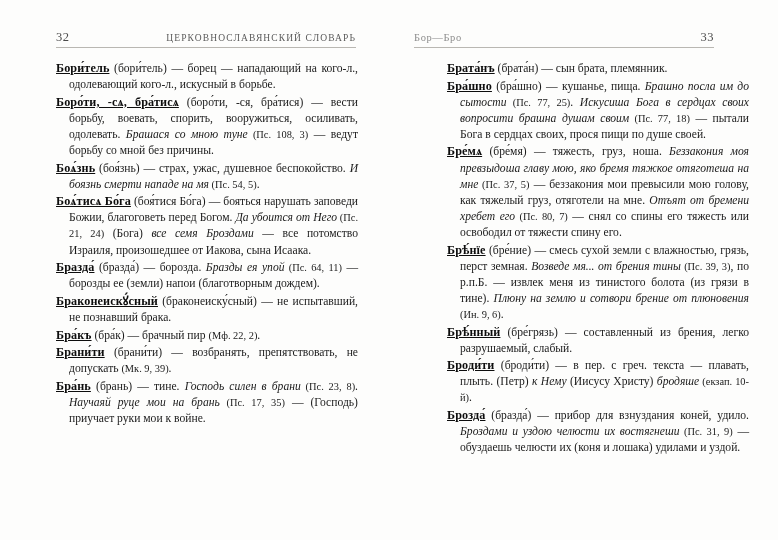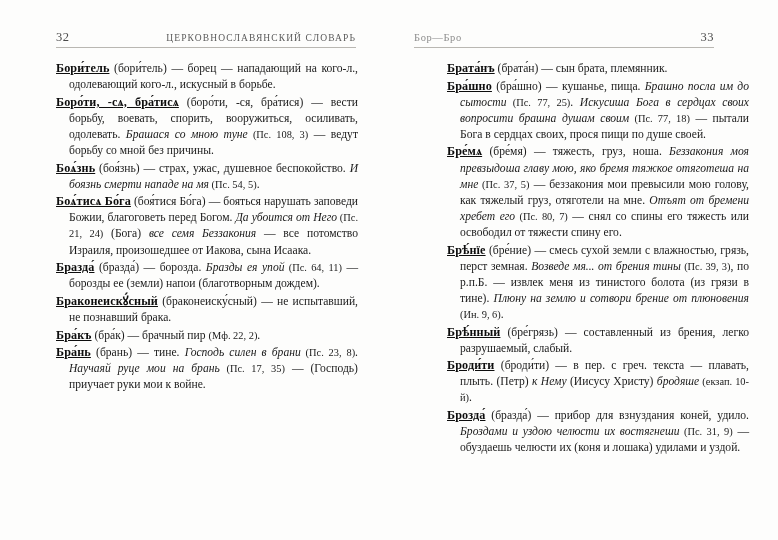--- a/index.html
+++ b/index.html
@@ -113,24 +113,25 @@
       <span class="running-title slav">Бор—Бро</span>
       <span class="folio">33</span>
     </div>
     <div class="rule"></div>
   </div>
 
   <div class="column left">
       <p class="entry"><span class="hw">Бори́тель</span><span class="tr"> (бори́тель)</span><span> — борец — нападающий на кого-л., одолевающий кого-л., искусный в борьбе.</span></p>
       <p class="entry"><span class="hw">Боро́ти, -сѧ, бра́тисѧ</span><span class="tr"> (боро́ти, -ся, бра́тися)</span><span> — вести борьбу, воевать, спорить, вооружиться, осиливать, одолевать. </span><span class="q">Брашася со мною туне</span><span class="ref"> (Пс. 108, 3)</span><span> — ведут борьбу со мной без причины.</span></p>
       <p class="entry"><span class="hw">Боѧ́знь</span><span class="tr"> (боя́знь)</span><span> — страх, ужас, душевное беспокойство. </span><span class="q">И боязнь смерти нападе на мя</span><span class="ref"> (Пс. 54, 5)</span><span>.</span></p>
-      <p class="entry"><span class="hw">Боѧ́тисѧ Бо́га</span><span class="tr"> (боя́тися Бо́га)</span><span> — бояться нарушать заповеди Божии, благоговеть перед Богом. </span><span class="q">Да убоится от Него</span><span class="ref"> (Пс. 21, 24)</span><span> (Бога) </span><span class="q">все семя Беззакония</span><span> — все потомство Израиля, произошедшее от Иакова, сына Исаака.</span></p>
+      <p class="entry"><span class="hw">Боѧ́тисѧ Бо́га</span><span class="tr"> (боя́тися Бо́га)</span><span> — бояться нарушать заповеди Божии, благоговеть перед Богом. </span><span class="q">Да убоится от Него</span><span class="ref"> (Пс. 21, 24)</span><span> (Бога) </span><span class="q">все семя Броздами</span><span> — все потомство Израиля, произошедшее от Иакова, сына Исаака.</span></p>
       <p class="entry"><span class="hw">Бразда́</span><span class="tr"> (бразда́)</span><span> — борозда. </span><span class="q">Бразды ея упой</span><span class="ref"> (Пс. 64, 11)</span><span> — борозды ее (земли) напои (благотворным дождем).</span></p>
       <p class="entry"><span class="hw">Браконеискꙋ́сный</span><span class="tr"> (браконеиску́сный)</span><span> — не испытавший, не познавший брака.</span></p>
       <p class="entry"><span class="hw">Бра́къ</span><span class="tr"> (бра́к)</span><span> — брачный пир </span><span class="ref">(Мф. 22, 2)</span><span>.</span></p>
+      <p class="entry"><span class="hw">Брани́ти</span><span class="tr"> (брани́ти)</span><span> — возбранять, препятствовать, не допускать </span><span class="ref">(Мк. 9, 39)</span><span>.</span></p>
       <p class="entry"><span class="hw">Бра́нь</span><span class="tr"> (брань)</span><span> — тине. </span><span class="q">Господь силен в брани</span><span class="ref"> (Пс. 23, 8)</span><span>. </span><span class="q">Научаяй руце мои на брань</span><span class="ref"> (Пс. 17, 35)</span><span> — (Господь) приучает руки мои к войне.</span></p>
     </div>
 
   <div class="column right">
       <p class="entry"><span class="hw">Брата́нъ</span><span class="tr"> (брата́н)</span><span> — сын брата, племянник.</span></p>
       <p class="entry"><span class="hw">Бра́шно</span><span class="tr"> (бра́шно)</span><span> — кушанье, пища. </span><span class="q">Брашно посла им до сытости</span><span class="ref"> (Пс. 77, 25)</span><span>. </span><span class="q">Искусиша Бога в сердцах своих вопросити брашна душам своим</span><span class="ref"> (Пс. 77, 18)</span><span> — пытали Бога в сердцах своих, прося пищи по душе своей.</span></p>
       <p class="entry"><span class="hw">Бре́мѧ</span><span class="tr"> (бре́мя)</span><span> — тяжесть, груз, ноша. </span><span class="q">Беззакония моя превзыдоша главу мою, яко бремя тяжкое отяготеша на мне</span><span class="ref"> (Пс. 37, 5)</span><span> — беззакония мои превысили мою голову, как тяжелый груз, отяготели на мне. </span><span class="q">Отъят от бремени хребет его</span><span class="ref"> (Пс. 80, 7)</span><span> — снял со спины его тяжесть или освободил от тяжести спину его.</span></p>
       <p class="entry"><span class="hw">Брѣ́нїе</span><span class="tr"> (бре́ние)</span><span> — смесь сухой земли с влажностью, грязь, перст земная. </span><span class="q">Возведе мя... от брения тины</span><span class="ref"> (Пс. 39, 3)</span><span>, по р.п.Б. — извлек меня из тинистого болота (из грязи в тине). </span><span class="q">Плюну на землю и сотвори брение от плюновения</span><span class="ref"> (Ин. 9, 6)</span><span>.</span></p>
       <p class="entry"><span class="hw">Брѣ́нный</span><span class="tr"> (бре́грязь)</span><span> — составленный из брения, легко разрушаемый, слабый.</span></p>
       <p class="entry"><span class="hw">Броди́ти</span><span class="tr"> (броди́ти)</span><span> — в пер. с греч. текста — плавать, плыть. (Петр) </span><span class="q">к Нему</span><span> (Иисусу Христу) </span><span class="q">бродяше</span><span class="ref"> (екзап. 10-й)</span><span>.</span></p>

